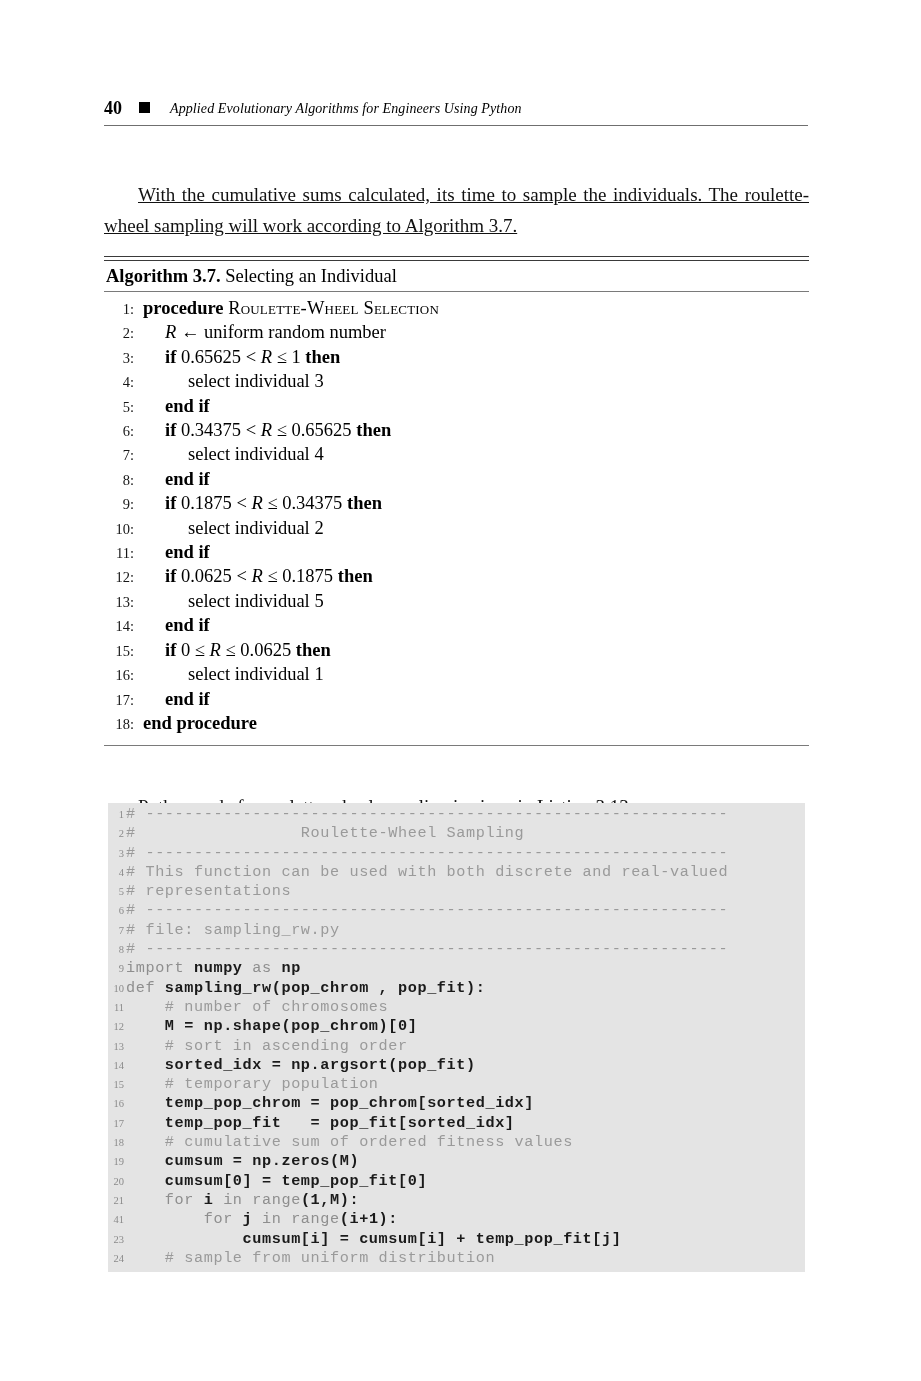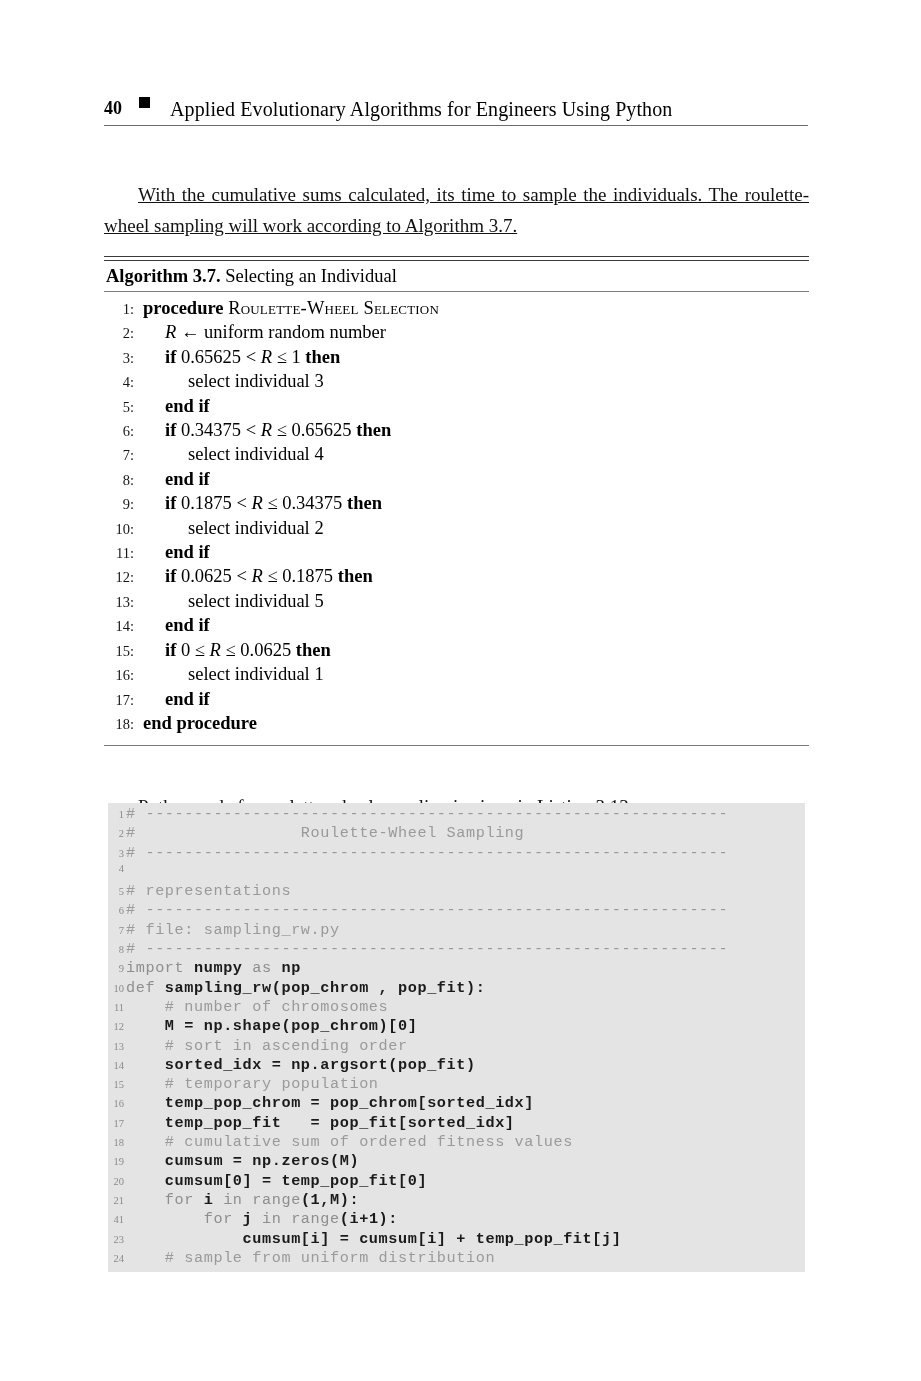--- a/index.html
+++ b/index.html
@@ -23,39 +23,40 @@
     height: 1381px;
   }
 
   
   .runhead {
     position: absolute;
     left: 104px;
     top: 98px;
     width: 704px;
     display: flex;
-    align-items: flex-start;
+    align-items: center;
     font-size: 17.5px;
   }
   .runhead-page {
     font-weight: bold;
     font-size: 18px;
     margin-right: 17px;
   }
   .runhead-sq {
     display: inline-block;
     width: 11px;
     height: 11px;
     background: #000;
     margin-right: 20px;
     position: relative;
     top: -1px;
   }
   .runhead-title {
-    font-size: 20px;
+    font-style: italic;
+    font-size: 14px;
     letter-spacing: 0.1px;
   }
   .runhead-rule {
     position: absolute;
     left: 104px;
     top: 125px;
     width: 704px;
     height: 1px;
     background: #6f6f6f;
   }
@@ -283,20 +284,21 @@
       <div class="code-line">
         <span class="ln">2</span>
         <span class="src"><span class="cm">#                 Roulette-Wheel Sampling</span></span>
       </div>
       <div class="code-line">
         <span class="ln">3</span>
         <span class="src"><span class="cm"># ------------------------------------------------------------</span></span>
       </div>
       <div class="code-line">
         <span class="ln">4</span>
+        <span class="src"><span class="cm"># This function can be used with both discrete and real-valued</span></span>
       </div>
       <div class="code-line">
         <span class="ln">5</span>
         <span class="src"><span class="cm"># representations</span></span>
       </div>
       <div class="code-line">
         <span class="ln">6</span>
         <span class="src"><span class="cm"># ------------------------------------------------------------</span></span>
       </div>
       <div class="code-line">

